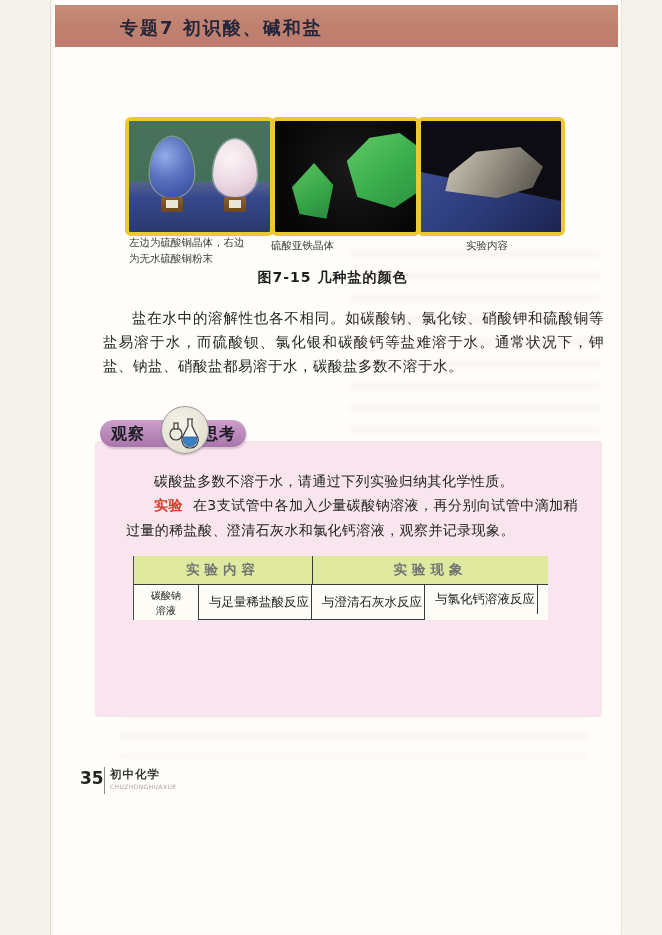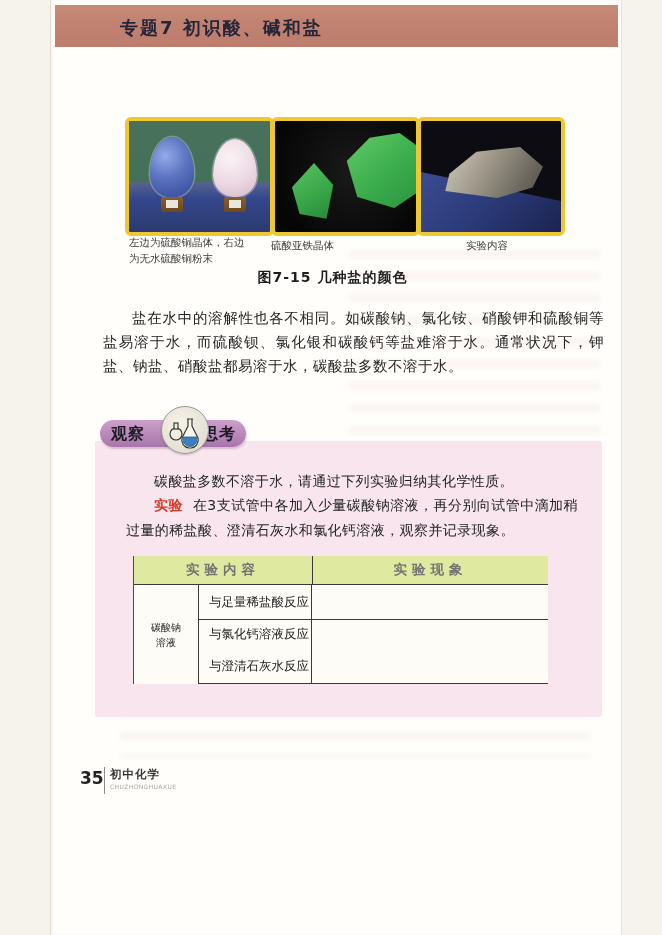--- a/index.html
+++ b/index.html
@@ -116,21 +116,21 @@
   }
   .t-header{display:flex;height:28px;background:#e0e9a0;border-bottom:1.5px solid #3a3a3a;}
   .t-h-left{width:178px;border-right:1px solid #3a3a3a;}
   .t-h-right{flex:1;}
   .t-h-cell{display:flex;align-items:center;justify-content:center;
     font-size:13.5px;font-weight:700;color:#737373;letter-spacing:5px;}
   .t-body{display:flex;}
   .t-group{width:64px;border-right:1px solid #3a3a3a;display:flex;
     align-items:center;justify-content:center;text-align:center;
     font-size:10px;color:#222;line-height:1.5;}
-  .t-rows{flex:1;display:flex;flex-direction:column;}
+  .t-rows{flex:1;display:flex;flex-direction:row;}
   .t-row{display:flex;height:34px;border-bottom:1px solid #3a3a3a;}
   .t-row.last{height:29px;border-bottom:none;}
   .t-cell-content{width:113px;border-right:1px solid #3a3a3a;display:flex;
     align-items:center;padding-left:10px;font-size:12.5px;color:#222;box-sizing:border-box;}
   .t-cell-obs{flex:1;}
 
   
   .footer-num{left:80px;top:768px;font-size:17px;font-weight:600;color:#222;}
   .footer-rule{left:104px;top:767px;width:1px;height:27px;background:#8a8a8a;}
   .footer-book{left:110px;top:767px;font-size:11.5px;font-weight:700;color:#333;letter-spacing:1px;}
@@ -224,26 +224,26 @@
       <div>
         <div>碳酸钠</div>
         <div>溶液</div>
       </div>
     </div>
     <div class="t-rows">
       <div class="t-row">
         <div class="t-cell-content">与足量稀盐酸反应</div>
         <div class="t-cell-obs"></div>
       </div>
+      <div class="t-row">
+        <div class="t-cell-content">与澄清石灰水反应</div>
+        <div class="t-cell-obs"></div>
+      </div>
       <div class="t-row last">
         <div class="t-cell-content">与氯化钙溶液反应</div>
-        <div class="t-cell-obs"></div>
-      </div>
-      <div class="t-row">
-        <div class="t-cell-content">与澄清石灰水反应</div>
         <div class="t-cell-obs"></div>
       </div>
     </div>
   </div>
 </div>
 
 <div class="abs footer-num">35</div>
 <div class="abs footer-rule"></div>
 <div class="abs footer-book">初中化学</div>
 <div class="abs footer-pinyin">CHUZHONGHUAXUE</div>

